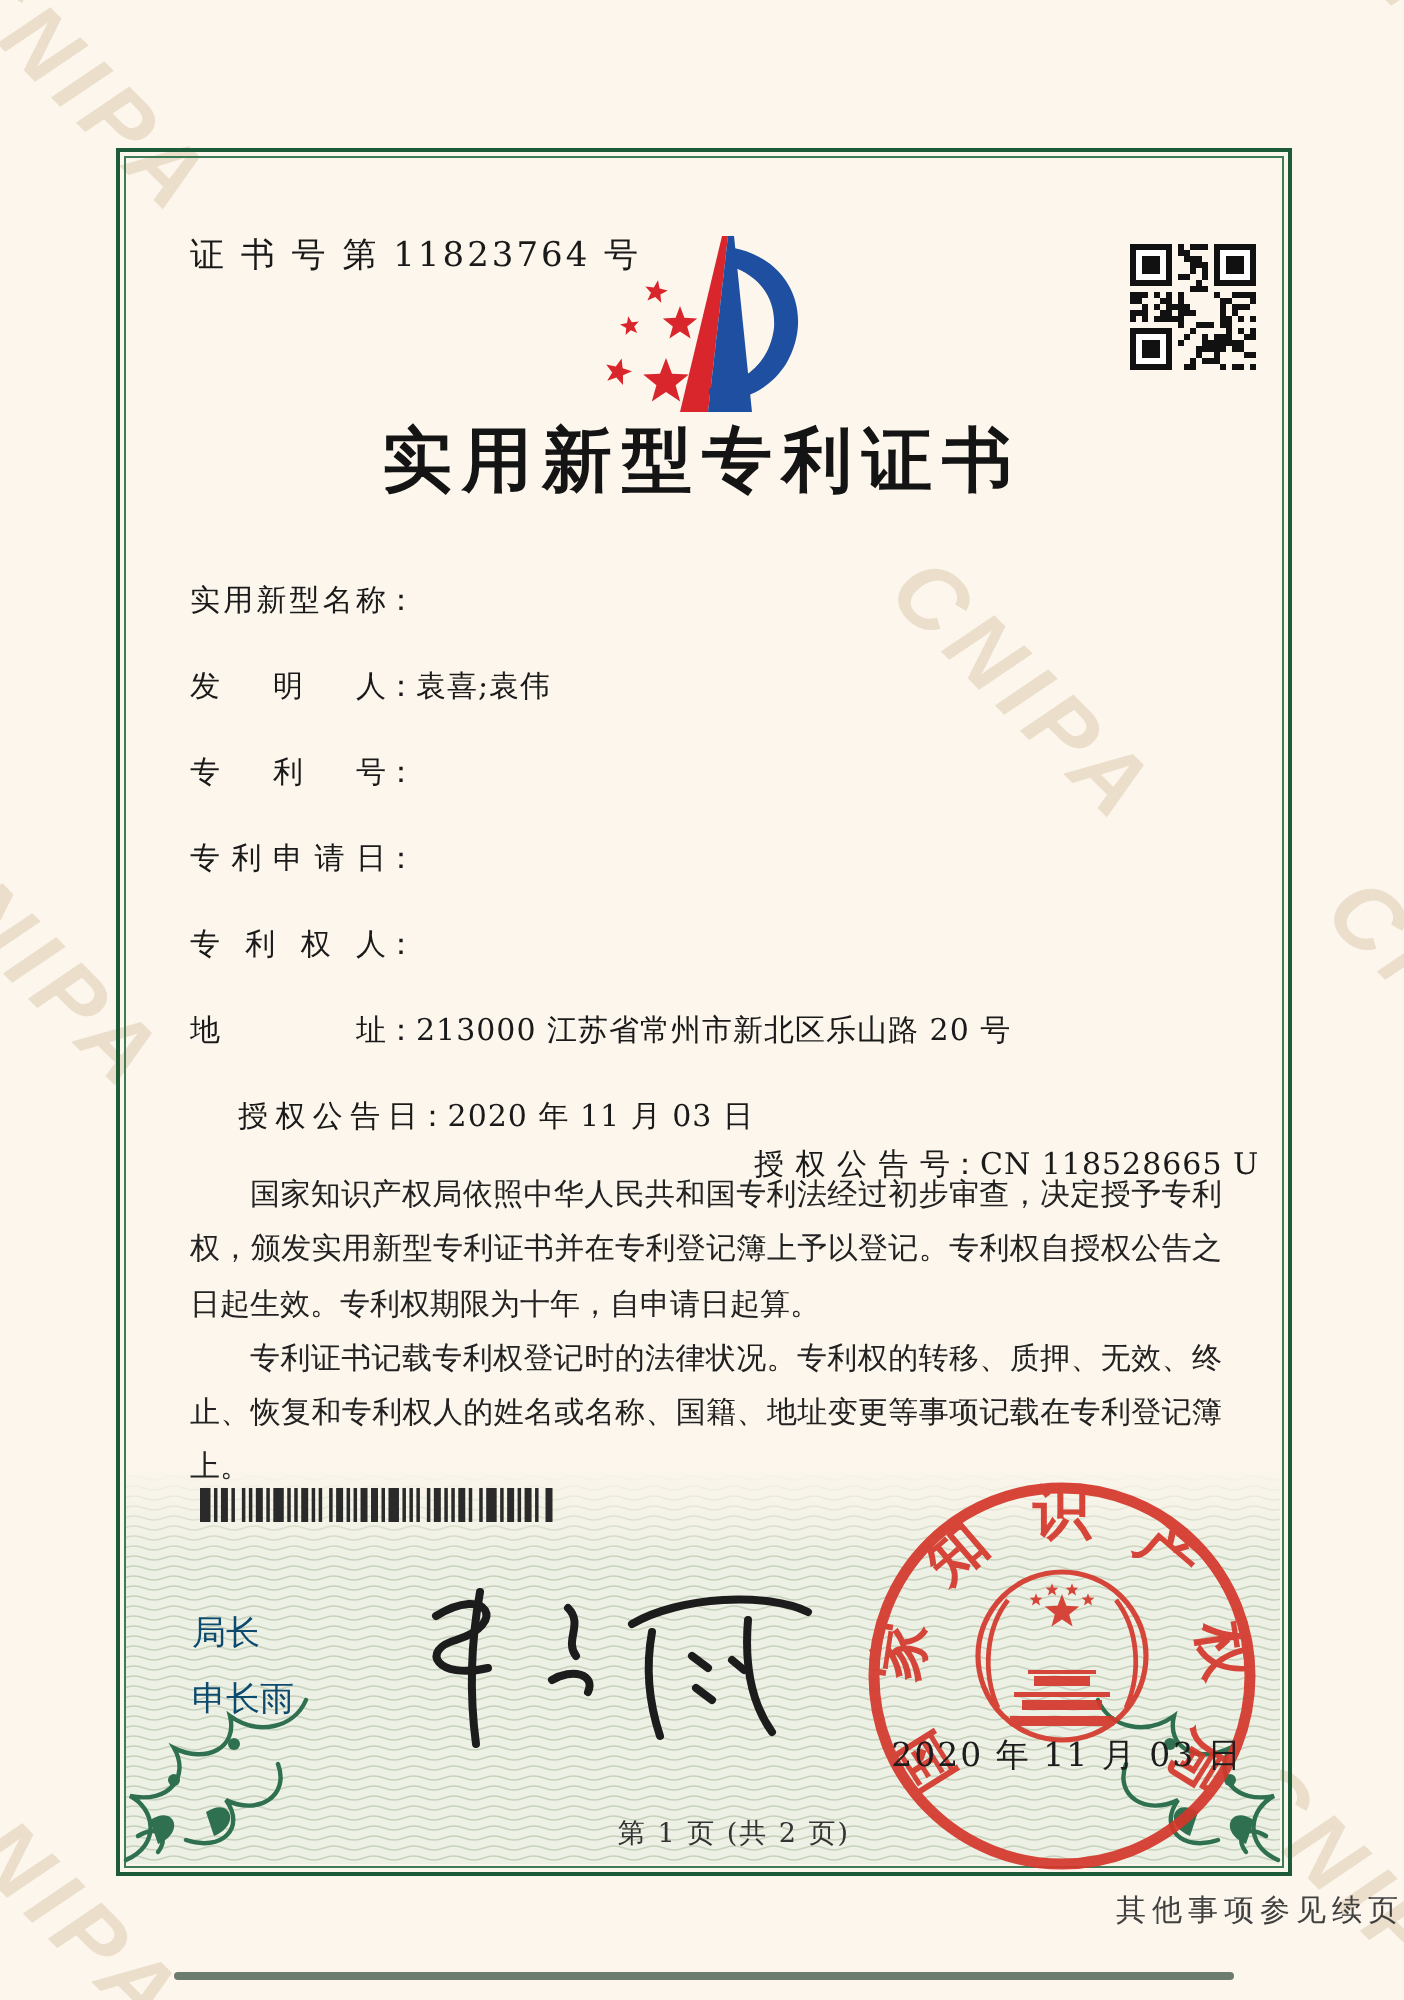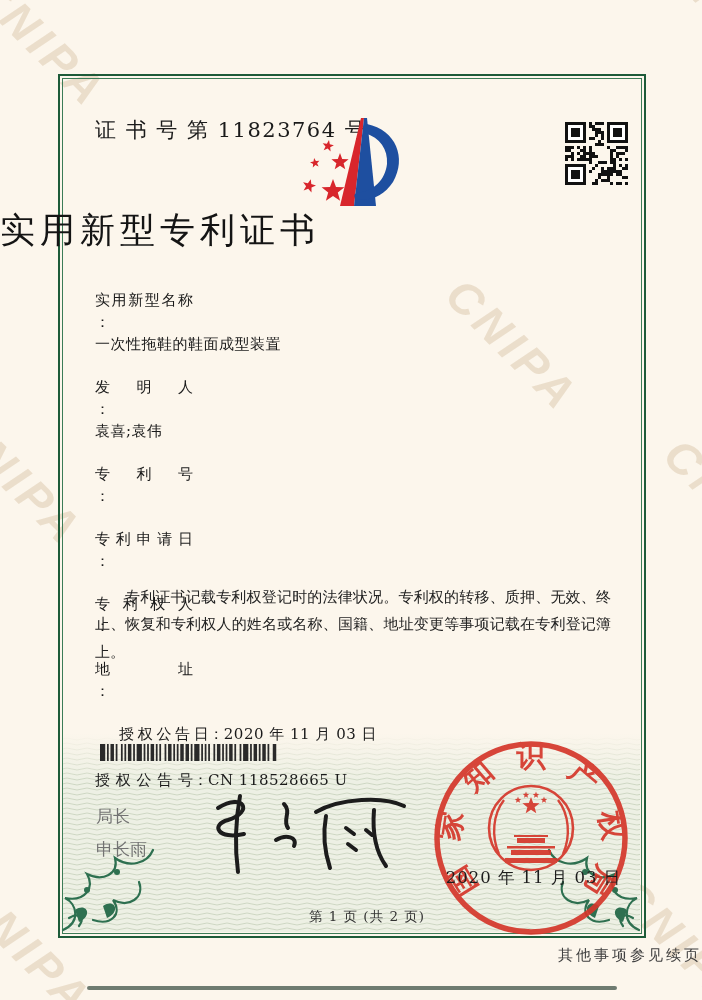--- a/index.html
+++ b/index.html
@@ -7,38 +7,38 @@
        background:#fcf6ec;font-family:"DejaVu Serif","Liberation Serif",serif;color:#1a1a1a;}
   .wm{position:absolute;font-family:"Liberation Sans","DejaVu Sans",sans-serif;
       font-weight:bold;font-style:italic;font-size:46px;letter-spacing:5px;
       color:rgba(210,188,156,0.40);transform:rotate(45deg);white-space:nowrap;pointer-events:none;}
   .frame{position:absolute;left:58px;top:74px;width:584px;height:860px;border:2.5px solid #1d5b39;}
   .frame::after{content:"";position:absolute;inset:2px;border:1px solid #3c7c57;}
   .band{position:absolute;left:62px;top:733px;width:578px;height:199px;overflow:hidden;}
   .band-base{position:absolute;inset:0;background:#edf0e4;}
   .band-fade{position:absolute;left:0;top:0;width:100%;height:48px;
              background:linear-gradient(#fcf6ec,rgba(252,246,236,0));}
-  .cert-no{position:absolute;left:95px;top:116px;font-size:21px;letter-spacing:1.5px;}
+  .cert-no{position:absolute;left:95px;top:116px;font-size:17px;letter-spacing:1.5px;}
   .qr{position:absolute;left:565px;top:122px;}
   .logo{position:absolute;left:288px;top:106px;}
-  .title{position:absolute;left:0;top:207px;width:702px;text-align:left;
-         font-size:35px;font-weight:normal;letter-spacing:5px;color:#141414;}
+  .title{position:absolute;left:0;top:207px;width:702px;text-align:center;
+         font-size:35px;font-weight:bold;letter-spacing:5px;color:#141414;}
   .fields{position:absolute;left:95px;top:289px;width:520px;font-size:15px;}
-  .frow{display:flex;line-height:22px;margin-bottom:21px;white-space:nowrap;flex-direction:column;}
+  .frow{display:flex;line-height:22px;margin-bottom:21px;white-space:nowrap;}
   .flabel{display:inline-block;width:98px;text-align:justify;text-align-last:justify;text-justify:inter-character;}
   .fcolon{display:inline-block;}
   .fvalue{display:inline-block;letter-spacing:0.5px;}
   .grant-left{display:flex;width:258px;margin-left:24px;}
   .grant-right{display:flex;margin-top:24px;}
   .paras{position:absolute;left:95px;top:584px;width:516px;font-size:15px;
          line-height:1.82;text-align:justify;color:#222;}
   .paras p{margin:0;text-indent:2em;}
   .barcode{position:absolute;left:100px;top:744px;}
   .signer{position:absolute;left:96px;top:800px;font-size:17px;
-          font-family:"Liberation Sans","DejaVu Sans",sans-serif;color:#737373;line-height:33px;}
+          font-family:"Liberation Sans","DejaVu Sans",sans-serif;color:#0c4a6e;line-height:33px;}
   .signature{position:absolute;left:188px;top:790px;}
   .seal{position:absolute;left:431px;top:738px;}
   .seal-date{position:absolute;left:441px;top:867px;width:185px;text-align:center;
              font-size:16.5px;letter-spacing:1px;color:#1c1c1c;}
   .page-info{position:absolute;left:16px;top:908px;width:702px;text-align:center;
              font-size:13.5px;letter-spacing:1px;color:#333;}
   .footer-note{position:absolute;left:0;top:946px;width:702px;text-align:right;
                font-size:15px;letter-spacing:3px;color:#404040;}
   .page-edge{position:absolute;left:87px;top:986px;width:530px;height:4px;
              background:#55655a;border-radius:2px;opacity:0.85;}
@@ -275,21 +275,20 @@
       <polygon points="45.0,73.0 48.0,80.9 56.4,81.3 49.8,86.6 52.1,94.7 45.0,90.0 37.9,94.7 40.2,86.6 33.6,81.3 42.0,80.9"></polygon>
     </g>
 </svg>
 
 <div class="title">实用新型专利证书</div>
 
 <div class="fields">
   <div class="frow">
     <span class="flabel">实用新型名称</span>
       <span class="fcolon">：</span>
-    <span class="fvalue">一次性拖鞋的鞋面成型装置</span>
   </div>
   <div class="frow">
     <span class="flabel">发明人</span>
       <span class="fcolon">：</span>
     <span class="fvalue">袁喜;袁伟</span>
   </div>
   <div class="frow">
     <span class="flabel">专利号</span>
       <span class="fcolon">：</span>
   </div>
@@ -297,36 +296,38 @@
     <span class="flabel">专利申请日</span>
       <span class="fcolon">：</span>
   </div>
   <div class="frow">
     <span class="flabel">专利权人</span>
       <span class="fcolon">：</span>
   </div>
   <div class="frow">
     <span class="flabel">地址</span>
       <span class="fcolon">：</span>
+    <span class="fvalue">213000 江苏省常州市新北区乐山路 20 号</span>
   </div>
   <div class="frow">
     <span class="grant-left">
       <span class="flabel">授权公告日</span>
         <span class="fcolon">：</span>
       <span class="fvalue">2020 年 11 月 03 日</span>
     </span>
     <span class="grant-right">
       <span class="flabel">授权公告号</span>
         <span class="fcolon">：</span>
       <span class="fvalue">CN 118528665 U</span>
     </span>
   </div>
 </div>
 
 <div class="paras">
+  <p>国家知识产权局依照中华人民共和国专利法经过初步审查，决定授予专利权，颁发实用新型专利证书并在专利登记簿上予以登记。专利权自授权公告之日起生效。专利权期限为十年，自申请日起算。</p>
   <p>专利证书记载专利权登记时的法律状况。专利权的转移、质押、无效、终止、恢复和专利权人的姓名或名称、国籍、地址变更等事项记载在专利登记簿上。</p>
 </div>
 
 <svg class="barcode" id="barcode" width="178" height="17">
     <rect x="0.00" y="0" width="5.24" height="17" fill="#2a2a2a"></rect>
     <rect x="6.98" y="0" width="1.75" height="17" fill="#2a2a2a"></rect>
     <rect x="10.47" y="0" width="3.49" height="17" fill="#2a2a2a"></rect>
     <rect x="15.71" y="0" width="1.75" height="17" fill="#2a2a2a"></rect>
     <rect x="20.94" y="0" width="1.75" height="17" fill="#2a2a2a"></rect>
     <rect x="24.43" y="0" width="1.75" height="17" fill="#2a2a2a"></rect>

